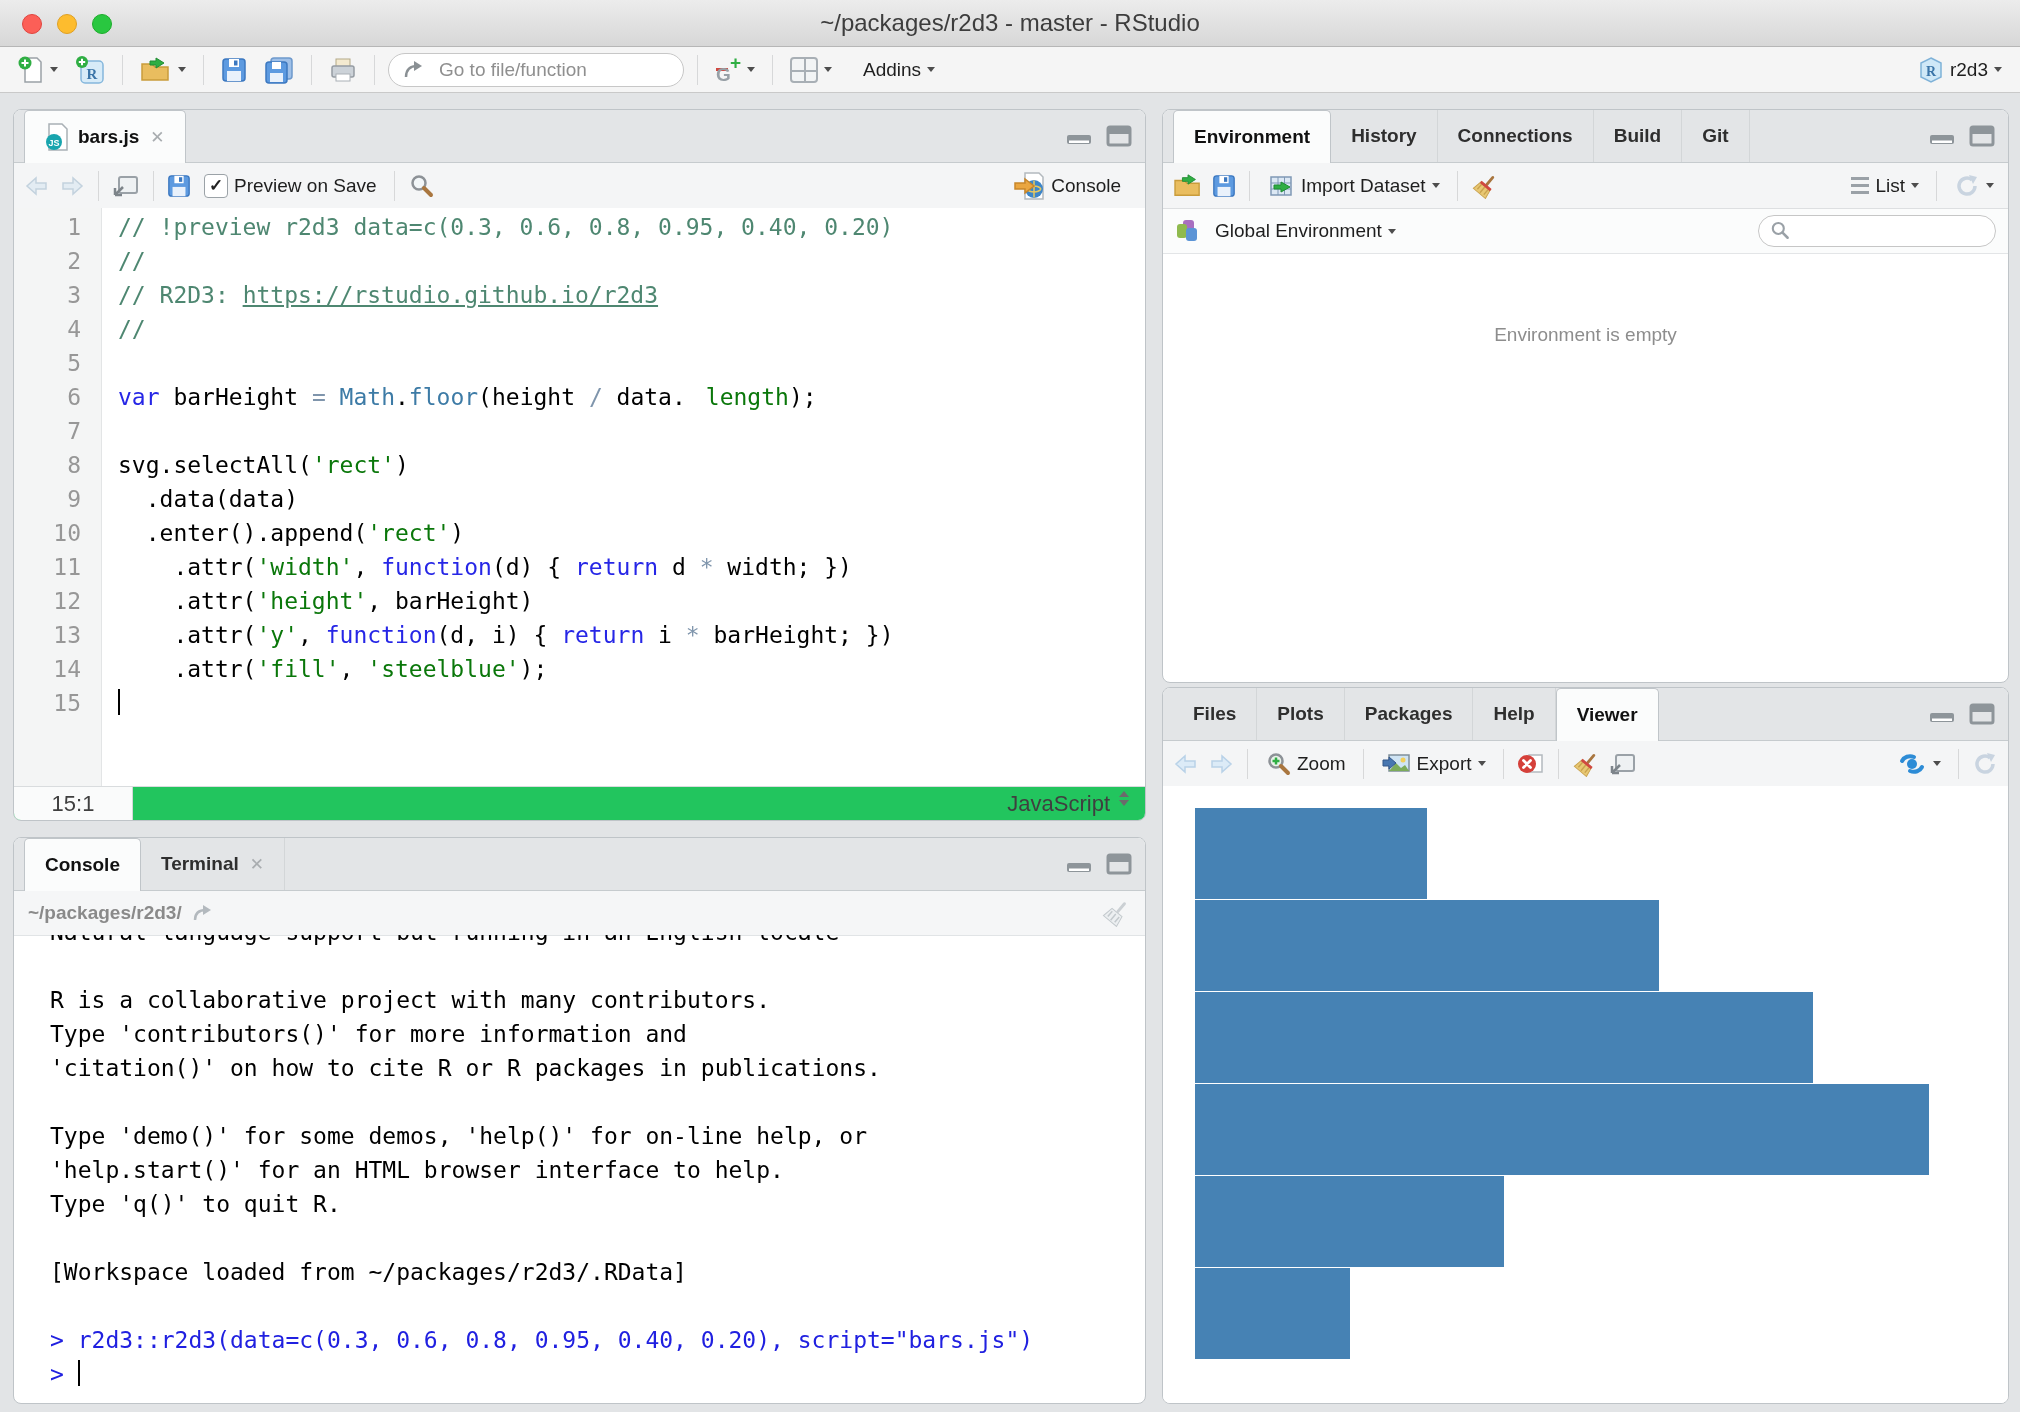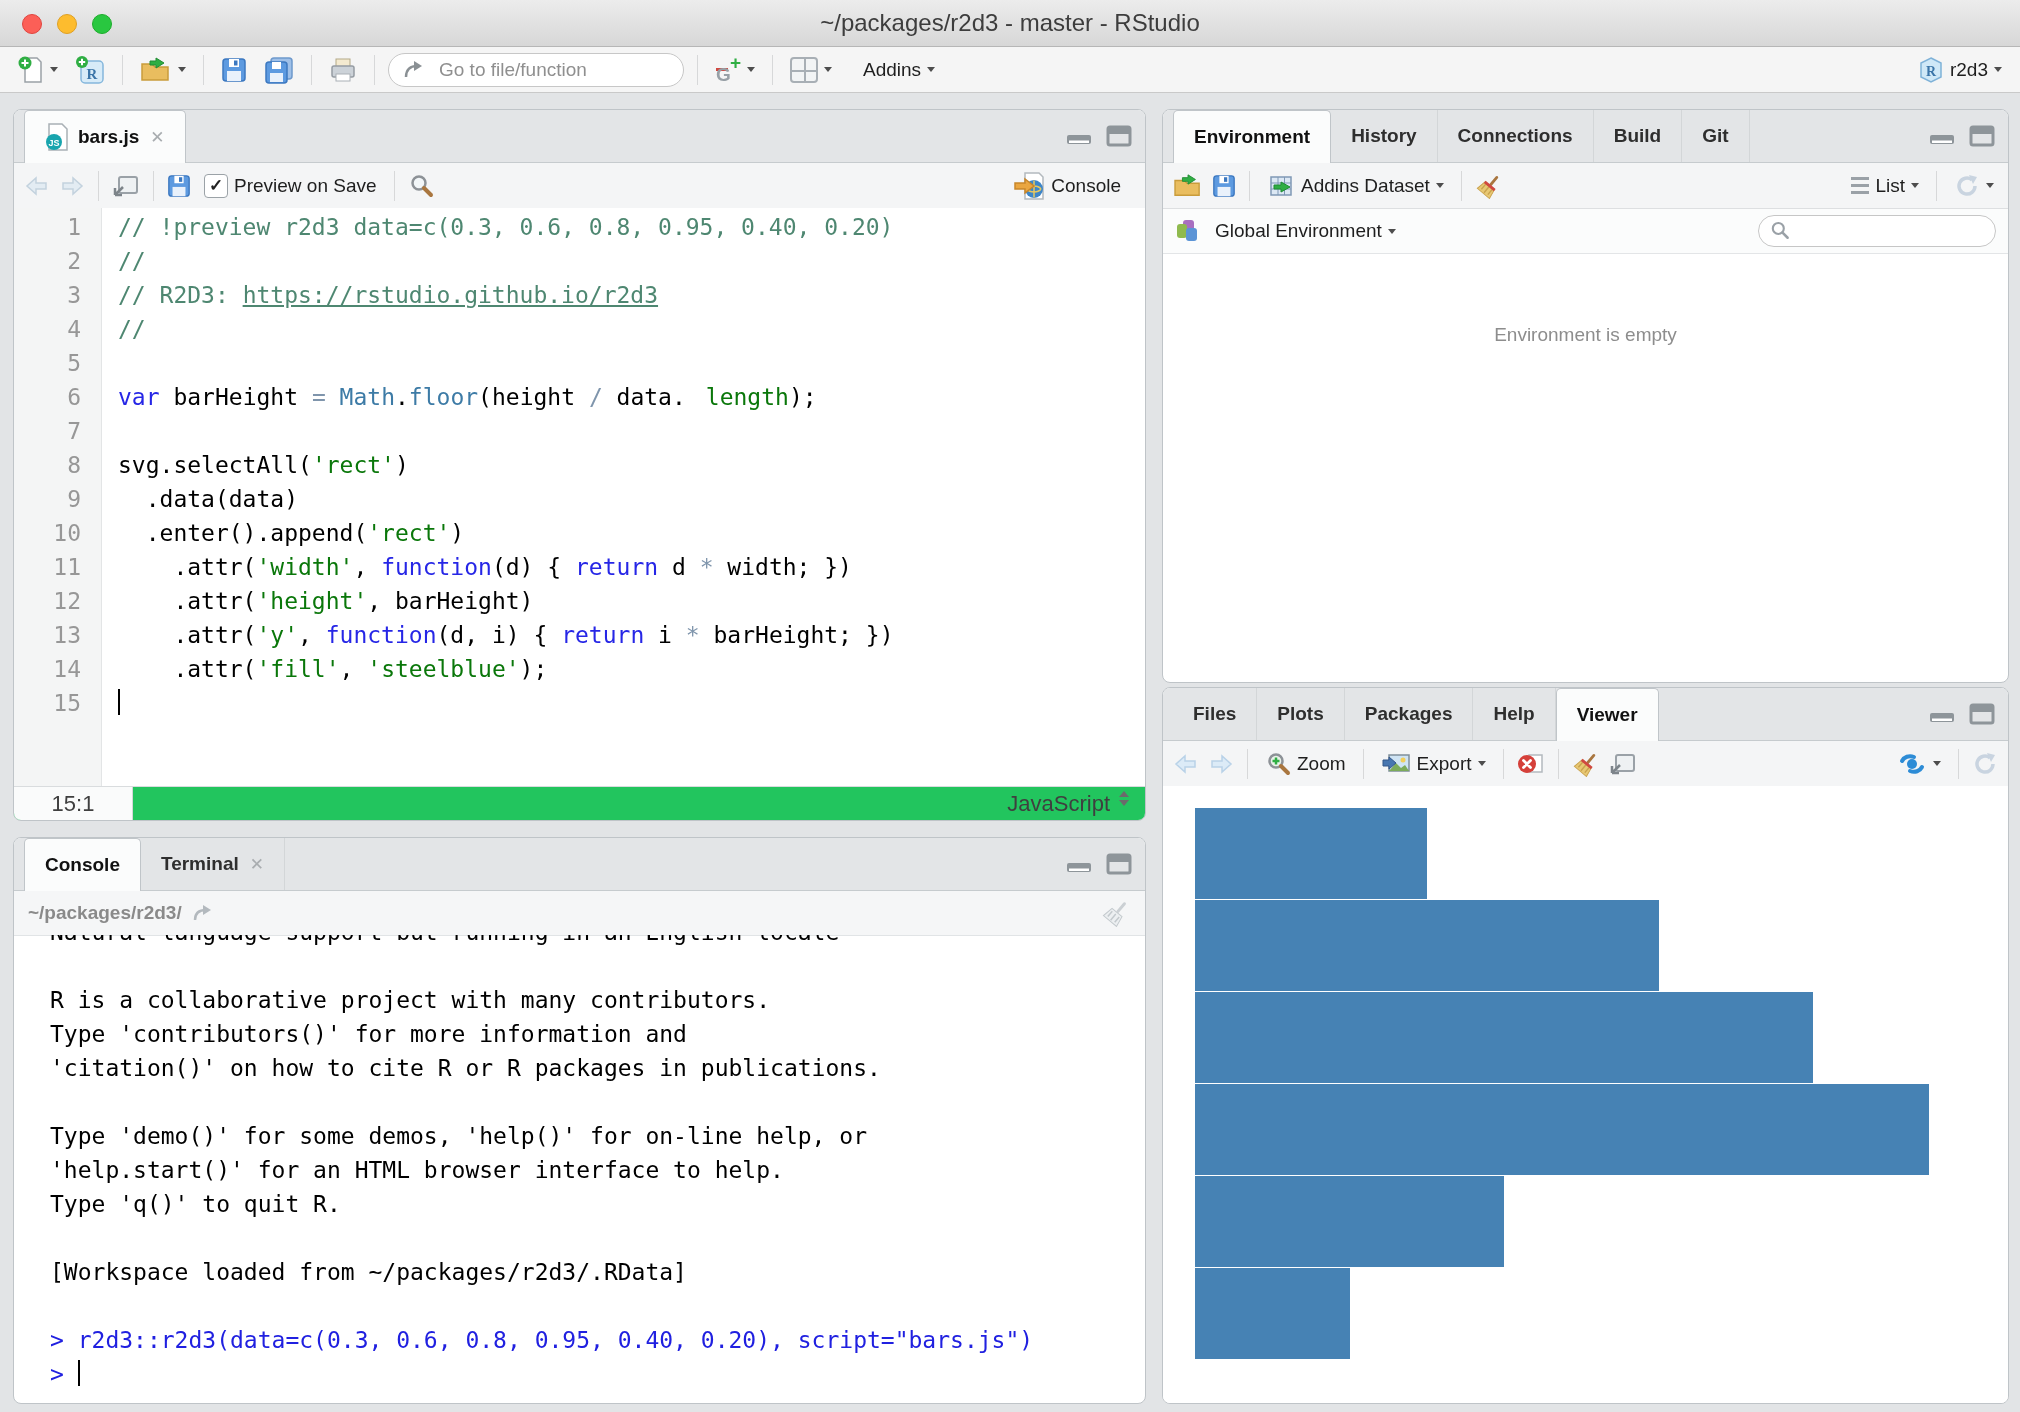--- a/index.html
+++ b/index.html
@@ -387,21 +387,21 @@
           <rect x="13" y="3.5" width="3.5" height="5" fill="#3c78c0"></rect>
           <rect x="6" y="14" width="14" height="10" fill="#e9f1fb"></rect>
         </svg>
       <div class="sep"></div>
       <div class="tbtn">
         <svg class="ic" width="28" height="24" viewBox="0 0 28 24">
             <rect x="4" y="3" width="20" height="18" fill="#dce8f4" stroke="#7f98b5" stroke-width="1.5"></rect>
             <path d="M4 9h20M4 15h20M11 3v18M17.5 3v18" stroke="#7f98b5"></path>
             <path d="M14 8l9 5-9 5v-3h-7v-4h7z" fill="#2fae43" stroke="#1f8c33"></path>
           </svg>
-        <span class="pt-label">Addins Dataset</span>
+        <span class="pt-label">Import Dataset</span>
         <span class="caret small"></span>
       </div>
       <div class="sep"></div>
       <svg class="ic" width="28" height="26" viewBox="0 0 30 28">
           <g transform="rotate(40 15 14)">
             <rect x="14" y="0" width="3" height="13" rx="1.5" fill="#a9763f"></rect>
             <path d="M9 13h13l2 11H7z" fill="#e8c873" stroke="#c9a24e"></path>
             <path d="M11 15v7M15.5 15v8M20 15v7" stroke="#c9a24e" stroke-width="1.5"></path>
             <rect x="8.6" y="12" width="14" height="3" fill="#d04840"></rect>
           </g>

